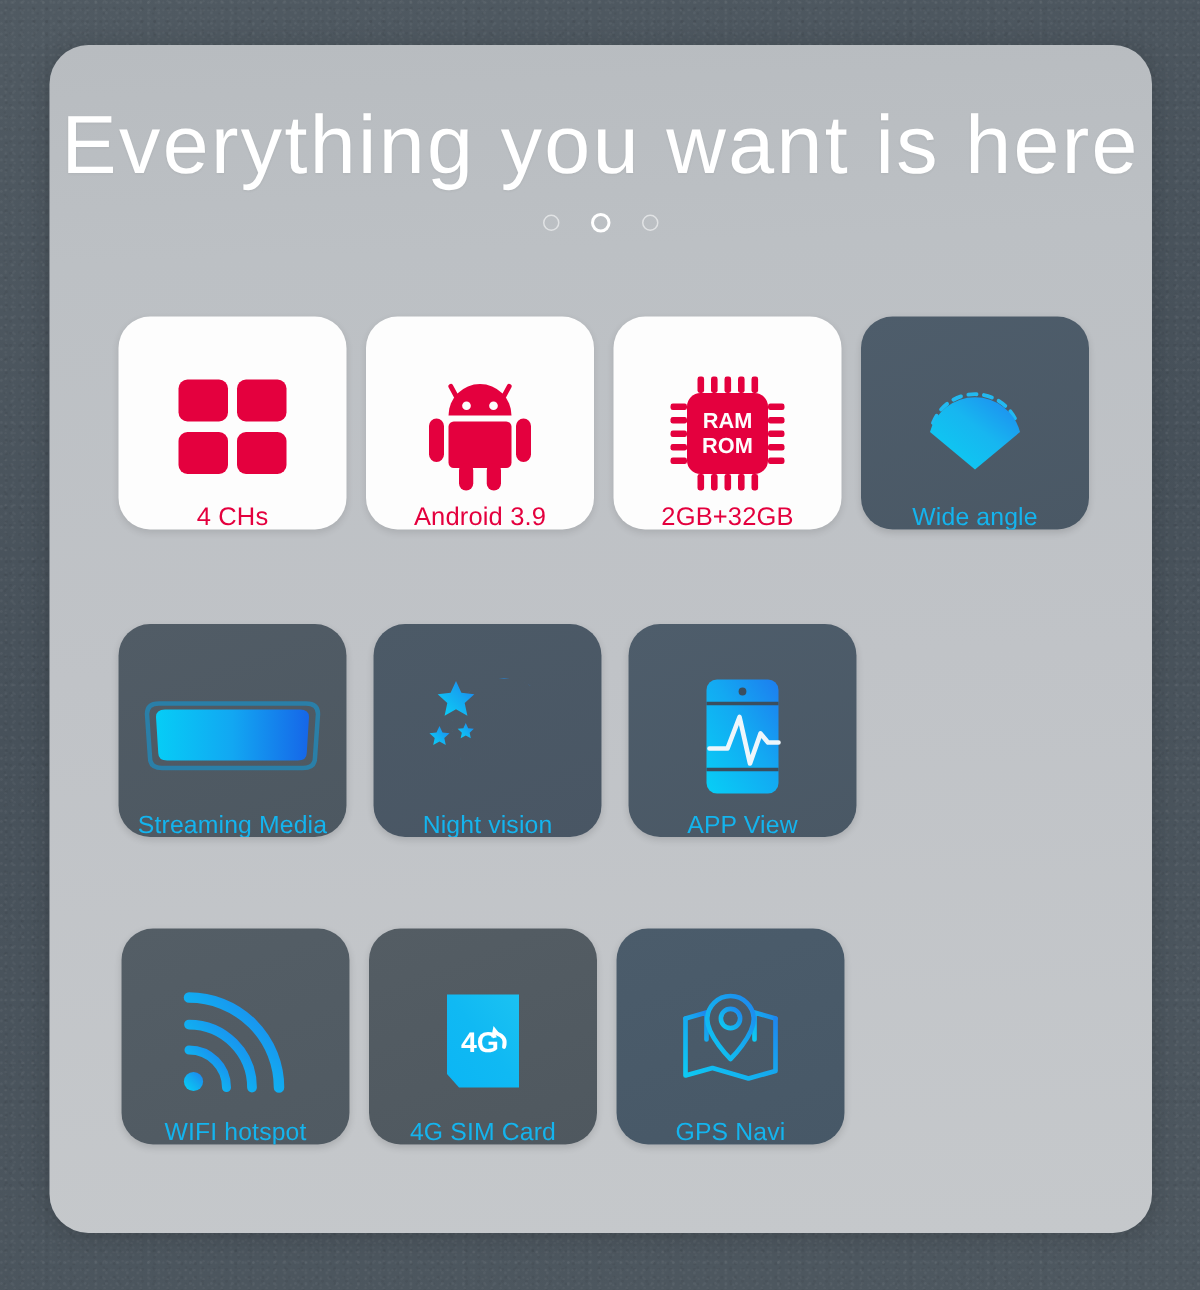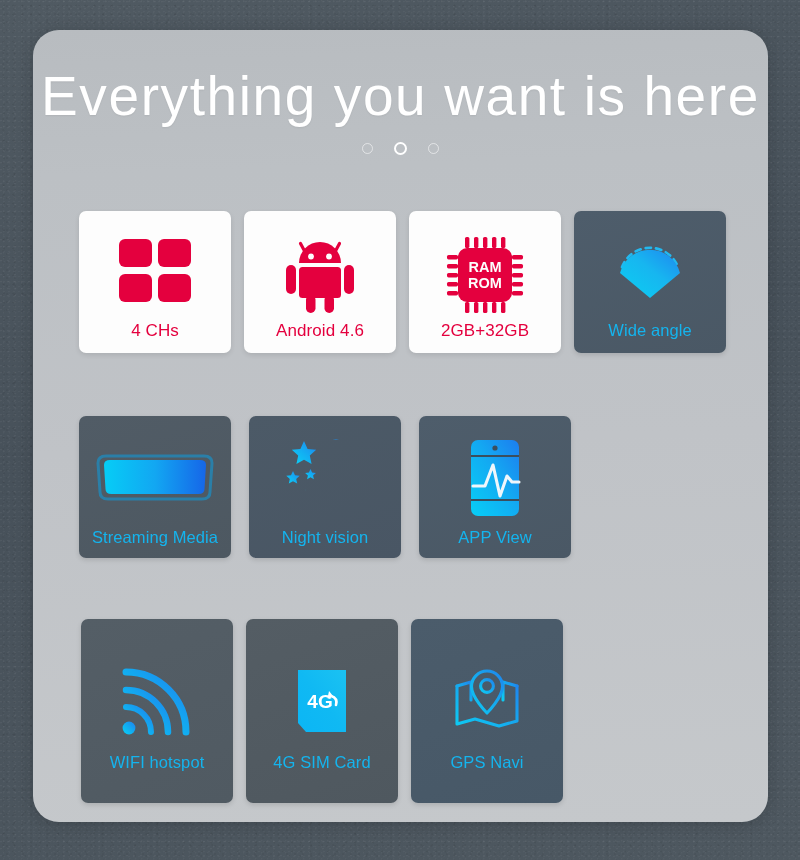--- a/index.html
+++ b/index.html
@@ -82,29 +82,29 @@
     position: absolute;
     display: flex;
   }
   #row-1 { left: 46px; top: 181px; gap: 13px; }
   #row-2 { left: 46px; top: 386px; gap: 18px; }
   #row-3 { left: 48px; top: 589px; gap: 13px; }
 
   .card {
     width: 152px;
     height: 142px;
-    border-radius: 7px;
+    border-radius: 21px;
     display: flex;
     flex-direction: column;
     align-items: center;
-    justify-content: center;
+    justify-content: flex-end;
     position: relative;
     overflow: hidden;
   }
-  #row-3 .card { height: 184px; }
+  #row-3 .card { height: 144px; }
 
   .card.light {
     background: #fdfdfd;
     box-shadow: 0 2px 5px rgba(0,0,0,0.10);
   }
   .card.dark {
     background: #4b5a68;
     box-shadow: 0 2px 5px rgba(0,0,0,0.13);
   }
   .card.dark-a { background: linear-gradient(160deg, #4e5d6b 0%, #4a5865 100%); }
@@ -177,21 +177,21 @@
             <circle cx="29" cy="20.5" r="2.9" fill="#fdfdfd"></circle>
             <circle cx="47" cy="20.5" r="2.9" fill="#fdfdfd"></circle>
             <rect x="17" y="31" width="42" height="31" rx="3.5"></rect>
             <rect x="4" y="29" width="10" height="29" rx="5"></rect>
             <rect x="62" y="29" width="10" height="29" rx="5"></rect>
             <rect x="24" y="59" width="9.5" height="18" rx="4.7"></rect>
             <rect x="42.5" y="59" width="9.5" height="18" rx="4.7"></rect>
           </g>
         </svg>
       </div>
-      <div class="label red">Android 4.6</div>
+      <div class="label red">Android 3.9</div>
     </div>
 
     <div class="card light">
       <div class="icon-box">
         <svg width="82" height="82" viewBox="0 0 82 82">
           <g fill="#e4003e">
             <rect x="14" y="14" width="54" height="54" rx="9"></rect>
             <g>
               <rect x="21" y="3" width="4.4" height="11" rx="1.6"></rect>
               <rect x="30" y="3" width="4.4" height="11" rx="1.6"></rect>

